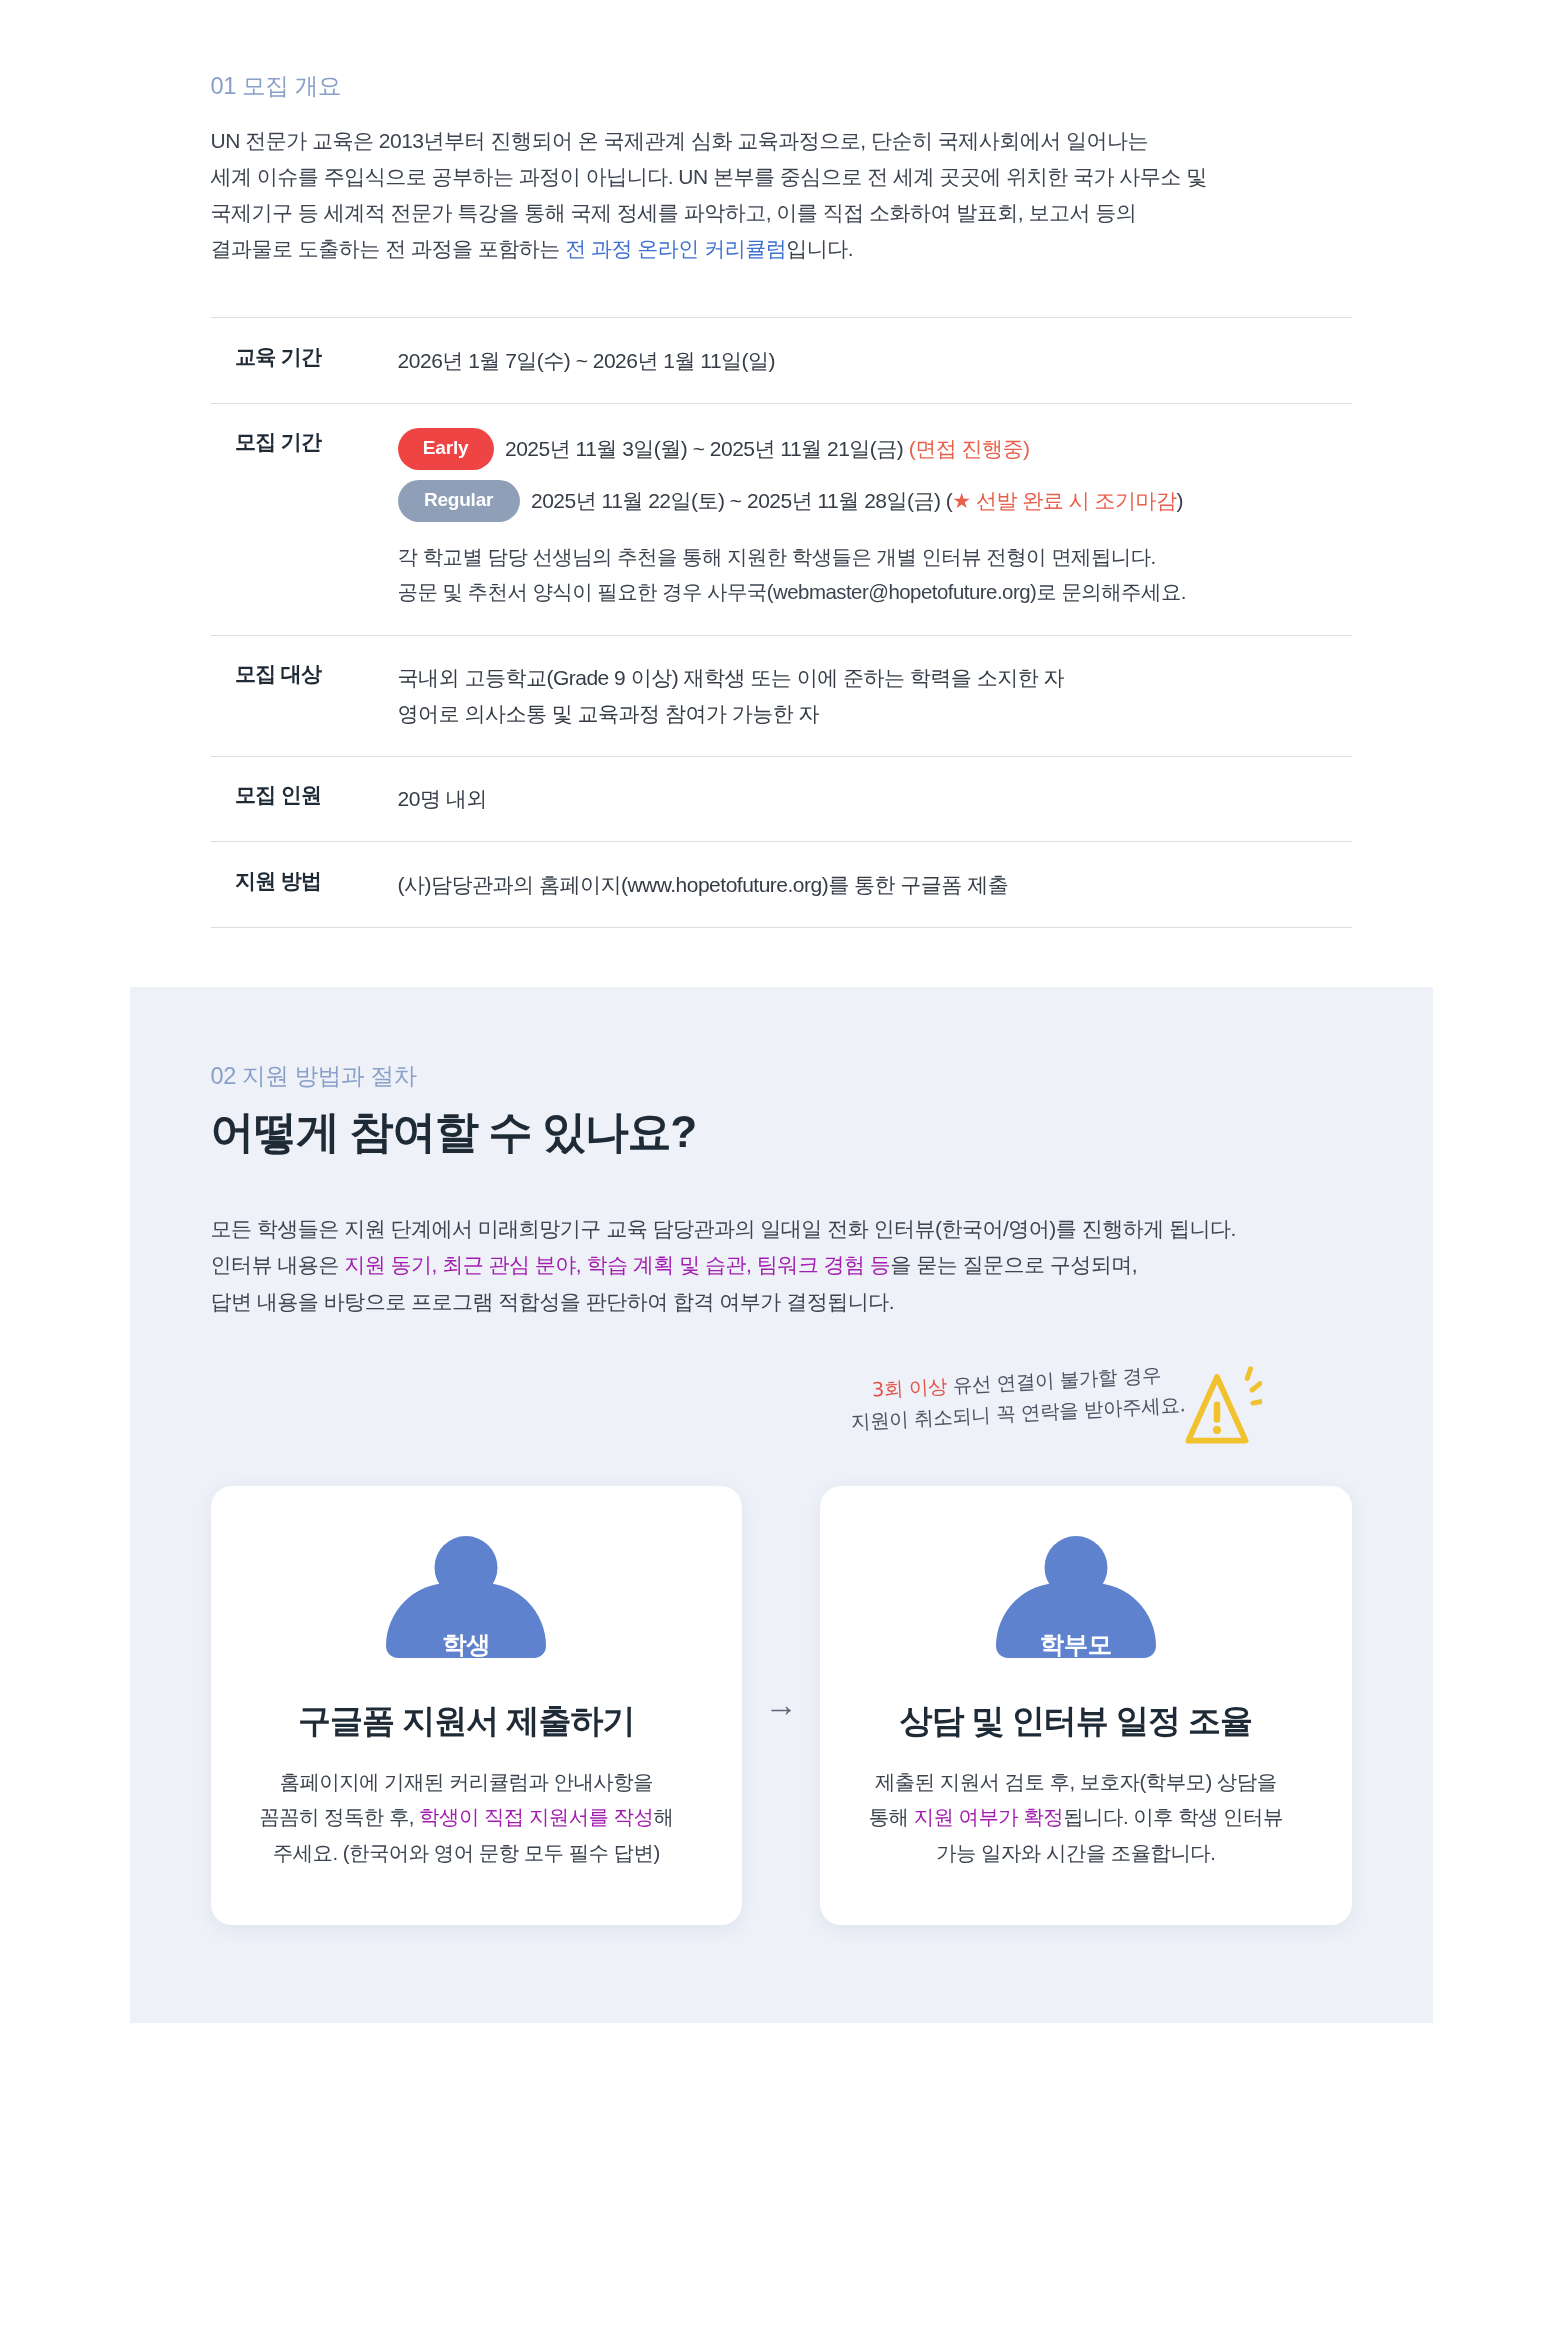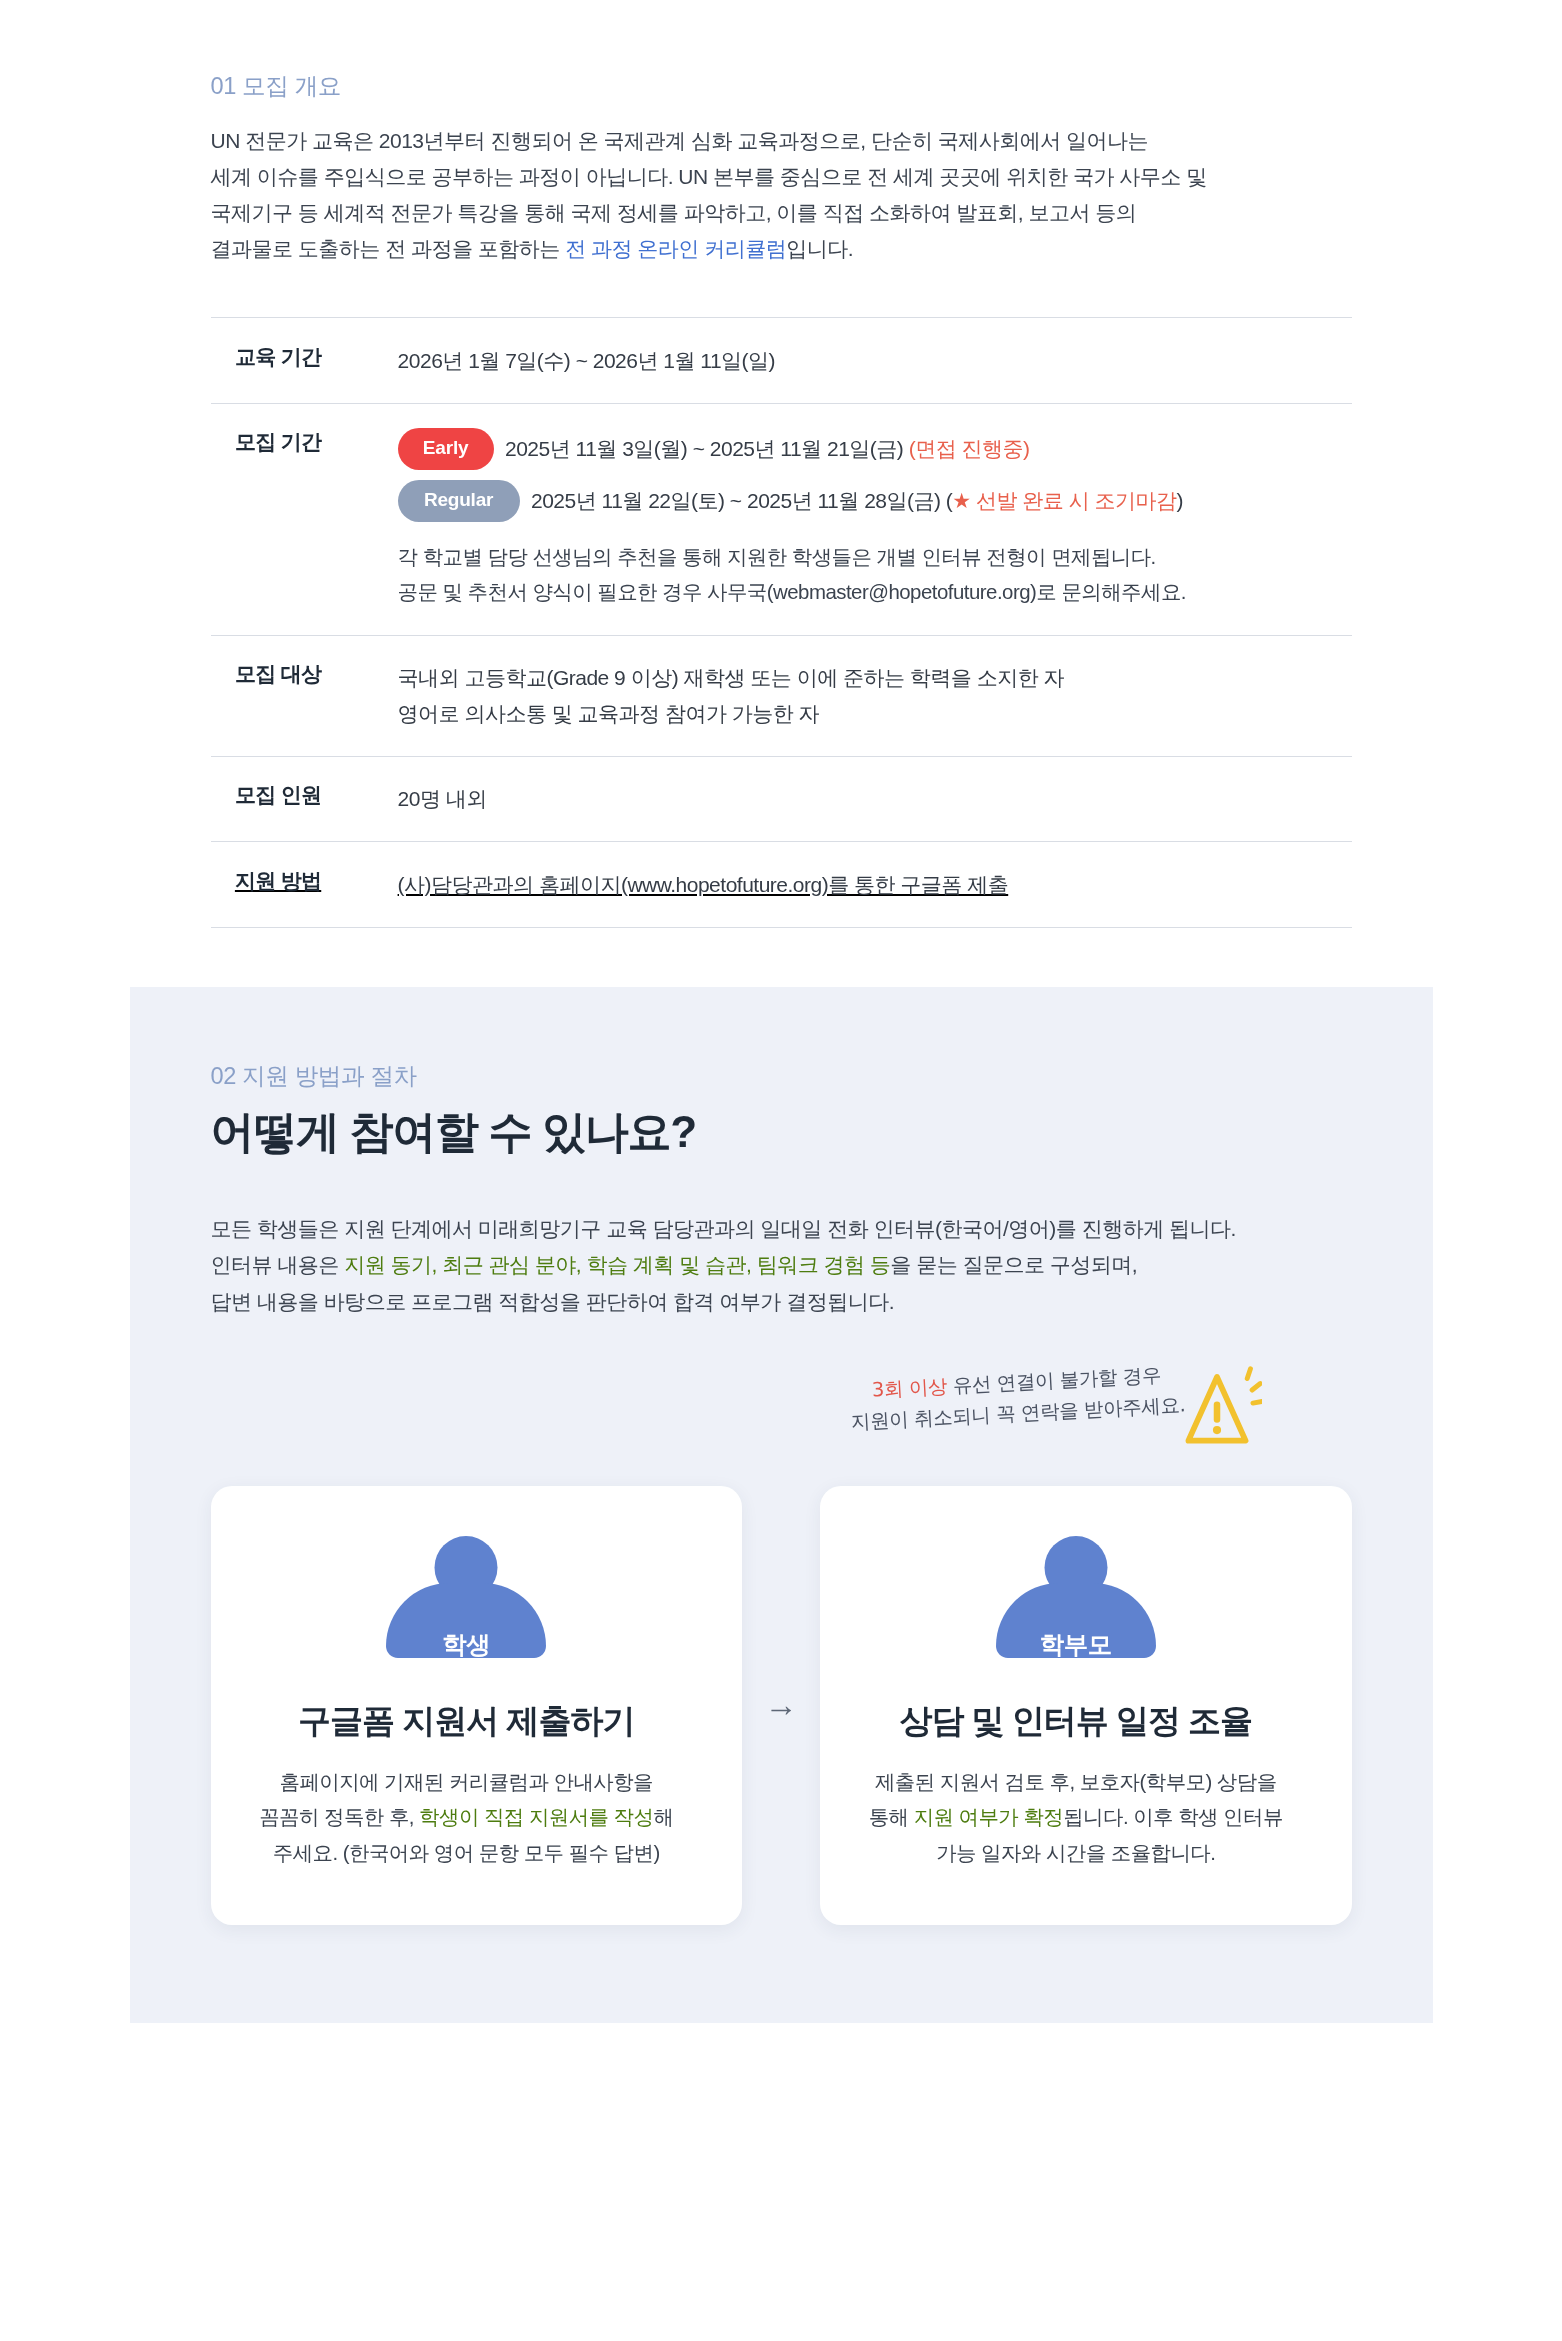--- a/index.html
+++ b/index.html
@@ -37,31 +37,31 @@
   }
   .intro {
     color: #3b434f;
     font-size: 21px;
     line-height: 1.72;
     letter-spacing: -0.5px;
     margin-bottom: 50px;
     font-weight: 400;
   }
   .hl-blue { color: #3f6fd0; }
-  .hl-blue-strong { color: #4d7c0f; }
+  .hl-blue-strong { color: #a21caf; }
   .hl-red { color: #e8604c; }
 
   
   .info-table {
     width: 100%;
     border-collapse: collapse;
     margin-bottom: 16.3px;
   }
   .info-table tr { border-top: 0.8px solid #d9dde4; }
-  .info-table tr:last-child { border-bottom: 0.8px solid #d9dde4; text-decoration: underline; }
+  .info-table tr:last-child { border-bottom: 0.8px solid #d9dde4; }
   .info-table th {
     width: 179px;
     text-align: left;
     vertical-align: top;
     padding: 24.4px 0 24.4px 24.4px;
     color: #1f2a37;
     font-size: 21px;
     font-weight: 700;
     letter-spacing: -0.7px;
     white-space: nowrap;

